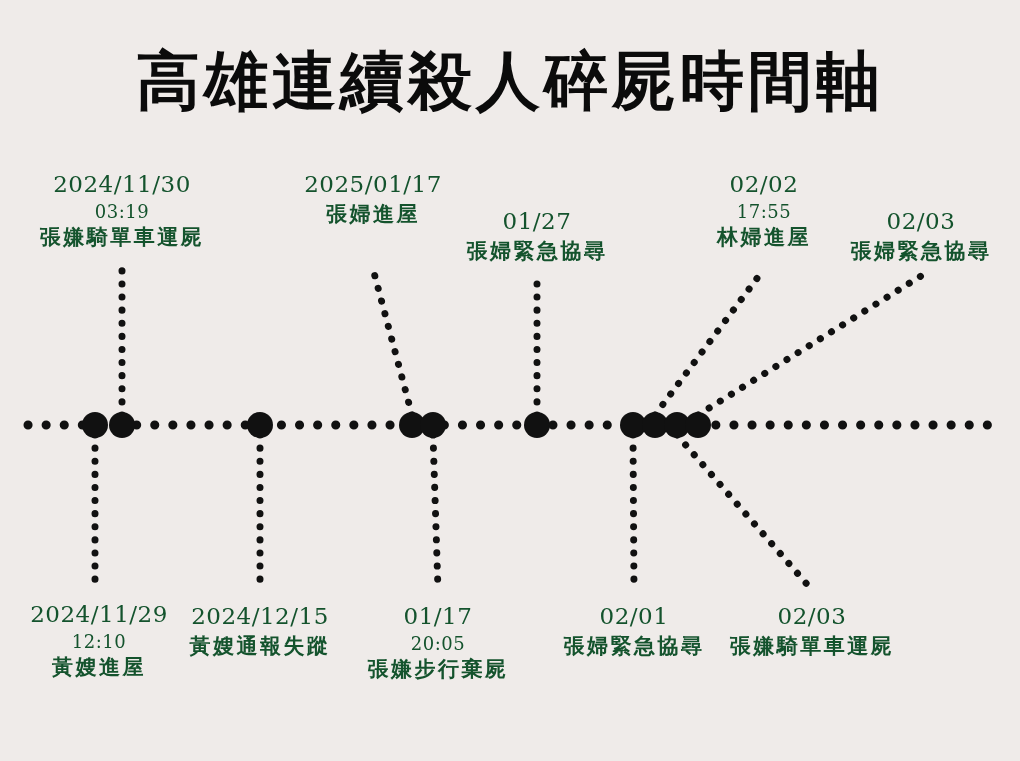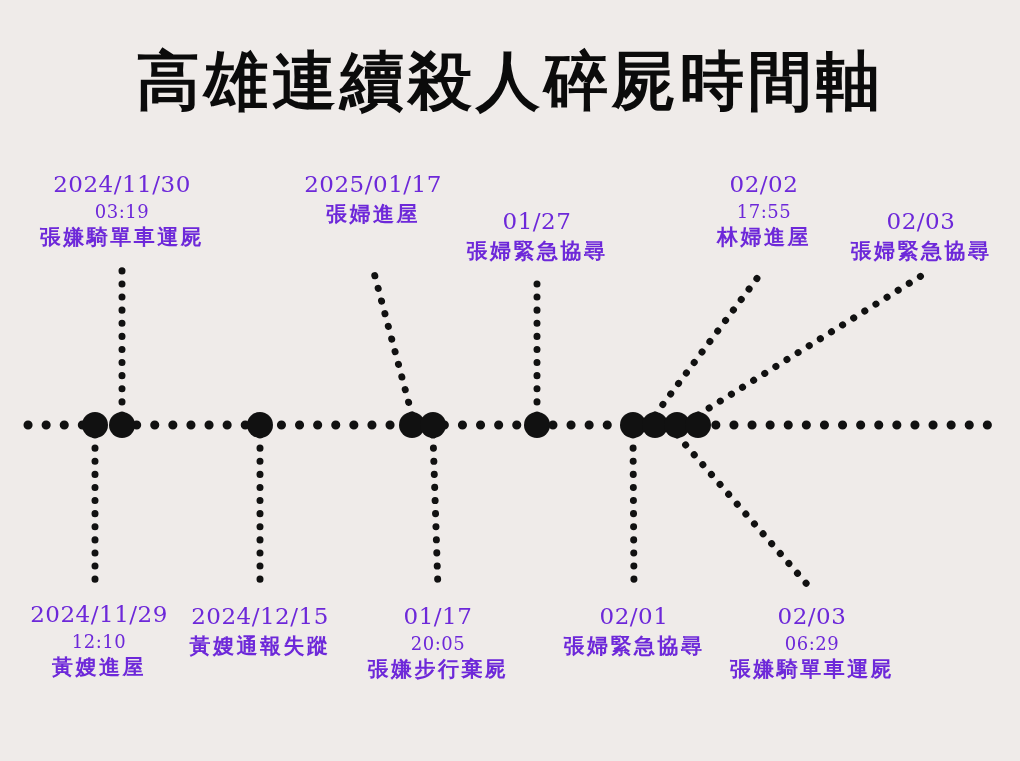--- a/index.html
+++ b/index.html
@@ -36,21 +36,21 @@
   svg#timeline-svg {
     position: absolute;
     top: 0;
     left: 0;
     width: 1020px;
     height: 761px;
   }
   .lbl {
     position: absolute;
     text-align: center;
-    color: #6d28d9;
+    color: #14532d;
     line-height: 1.30;
     white-space: nowrap;
     transform: translateX(-50%);
   }
   .lbl .d {
     font-size: 23px;
     font-family: "DejaVu Serif", "Liberation Serif", serif;
     letter-spacing: 0.5px;
   }
   .lbl .t {
@@ -136,21 +136,20 @@
         <div class="d">02/01</div>
         <div class="e">張婦緊急協尋</div>
       </div>
       <div class="lbl above" style="left: 764px; top: 170px;">
         <div class="d">02/02</div>
         <div class="t">17:55</div>
         <div class="e">林婦進屋</div>
       </div>
       <div class="lbl below" style="left: 812px; top: 602px;">
         <div class="d">02/03</div>
-        <div class="t">06:29</div>
         <div class="e">張嫌騎單車運屍</div>
       </div>
       <div class="lbl above" style="left: 921px; top: 207px;">
         <div class="d">02/03</div>
         <div class="e">張婦緊急協尋</div>
       </div>
     </div>
 
 </div>
 

